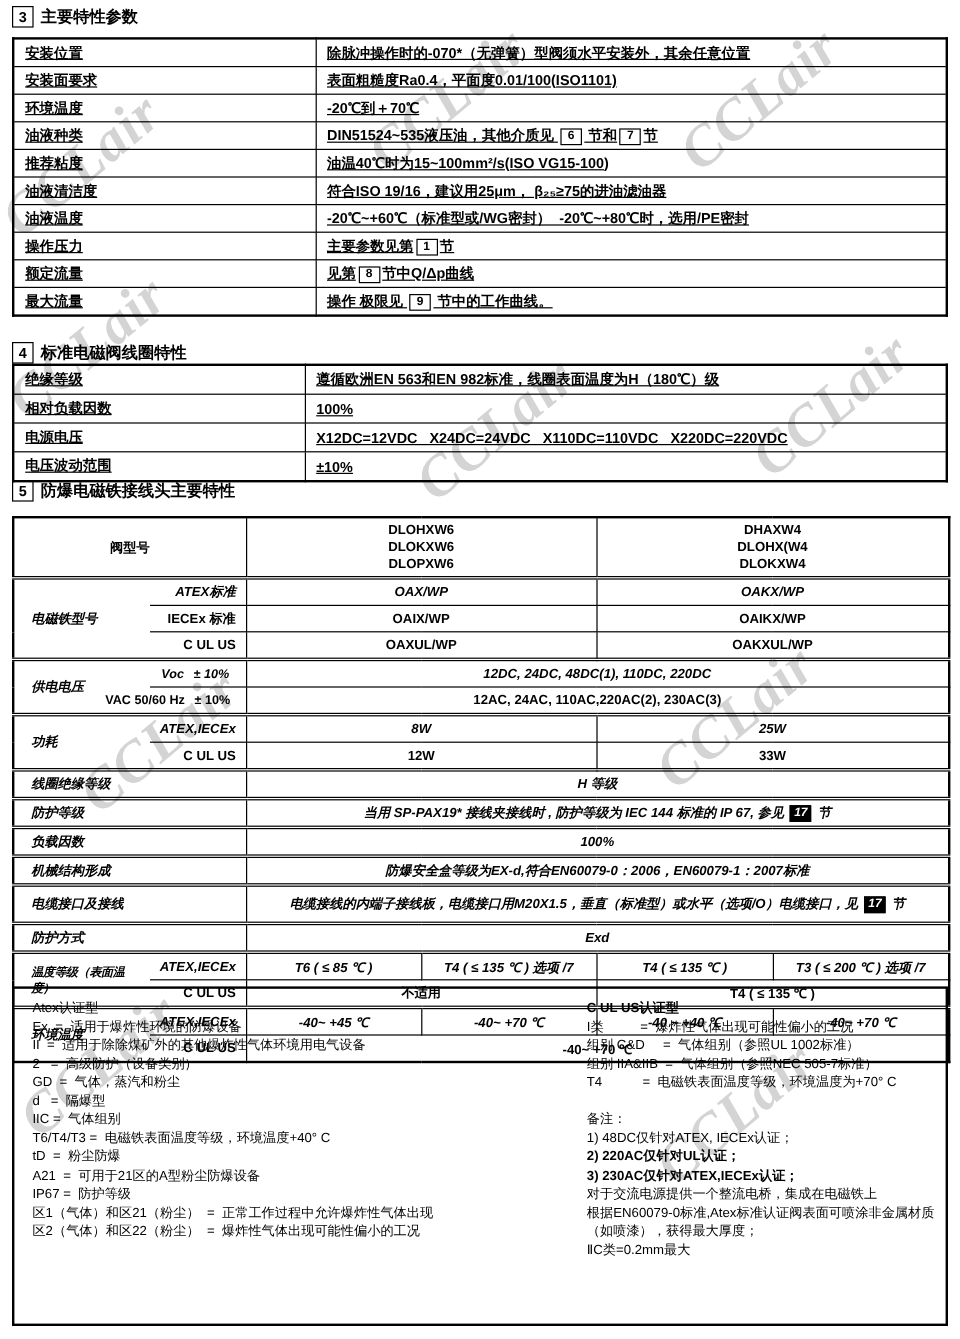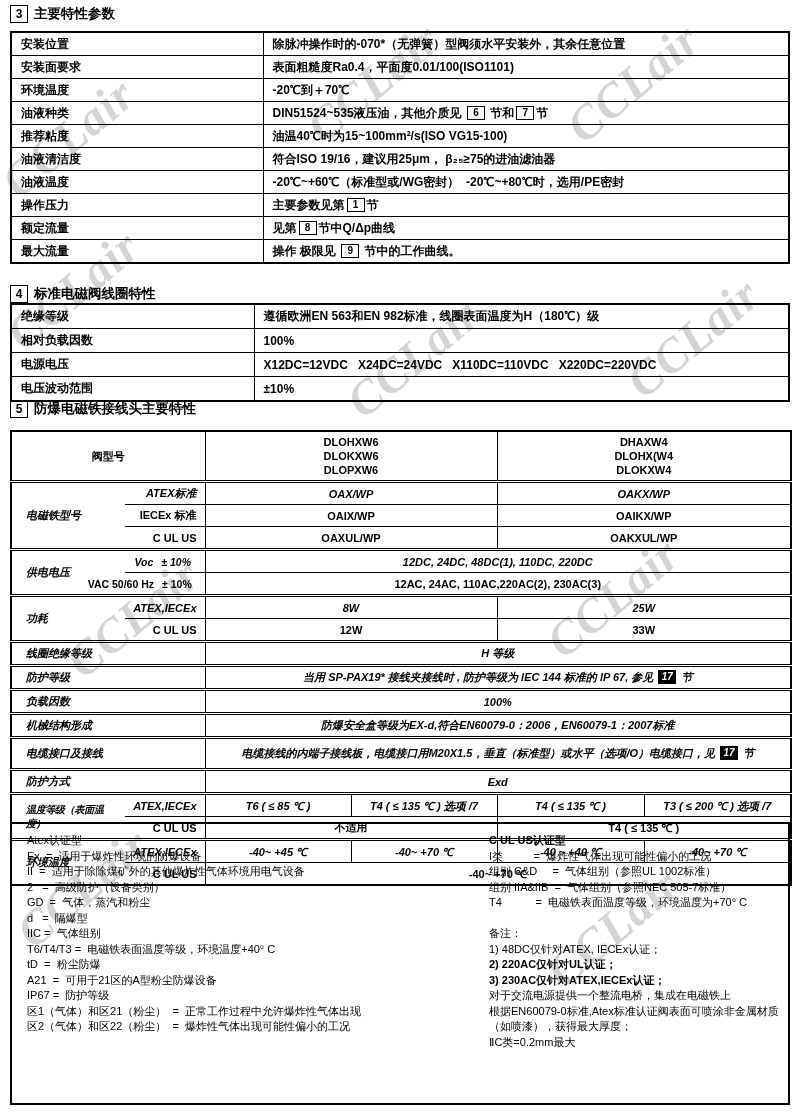--- a/index.html
+++ b/index.html
@@ -11,21 +11,21 @@
   .content{position:relative;z-index:1;}
   .sec{position:absolute;left:10px;display:flex;align-items:center;gap:6px;
        font-weight:700;font-size:13.5px;}
   .secnum{width:16px;height:16px;border:1.6px solid #000;display:flex;align-items:center;
           justify-content:center;font-size:12px;flex:0 0 auto;}
   table{border-collapse:collapse;table-layout:fixed;width:780px;position:absolute;left:10px;
         background:transparent;}
   td{border:1px solid #000;font-weight:700;vertical-align:middle;}
   
   .t1,.t2{border:2px solid #000;font-size:12px;}
-  .t1 td,.t2 td{padding:1.5px 9px;height:19px;}
+  .t1 td,.t2 td{padding:1.5px 9px;height:19px;text-decoration:underline;}
   .t1{top:31px;} .t2{top:303px;}
   .t1 td.val,.t2 td.val{white-space:pre-wrap;}
   .t2 td{height:20px;}
   
   .t5{top:430px;border:2px solid #000;font-size:11px;}
   .t5 td{padding:1px 4px;height:19px;text-align:center;}
   .t5 td.lab{text-align:left;padding-left:14px;border-right:none;}
   .t5 td.lab.c{text-align:center;padding-left:4px;}
   .t5 td.sub{text-align:right;padding-right:8px;border-left:none;white-space:nowrap;}
   .t5 tr.sep td{border-top:3px double #000;font-style:italic;}

